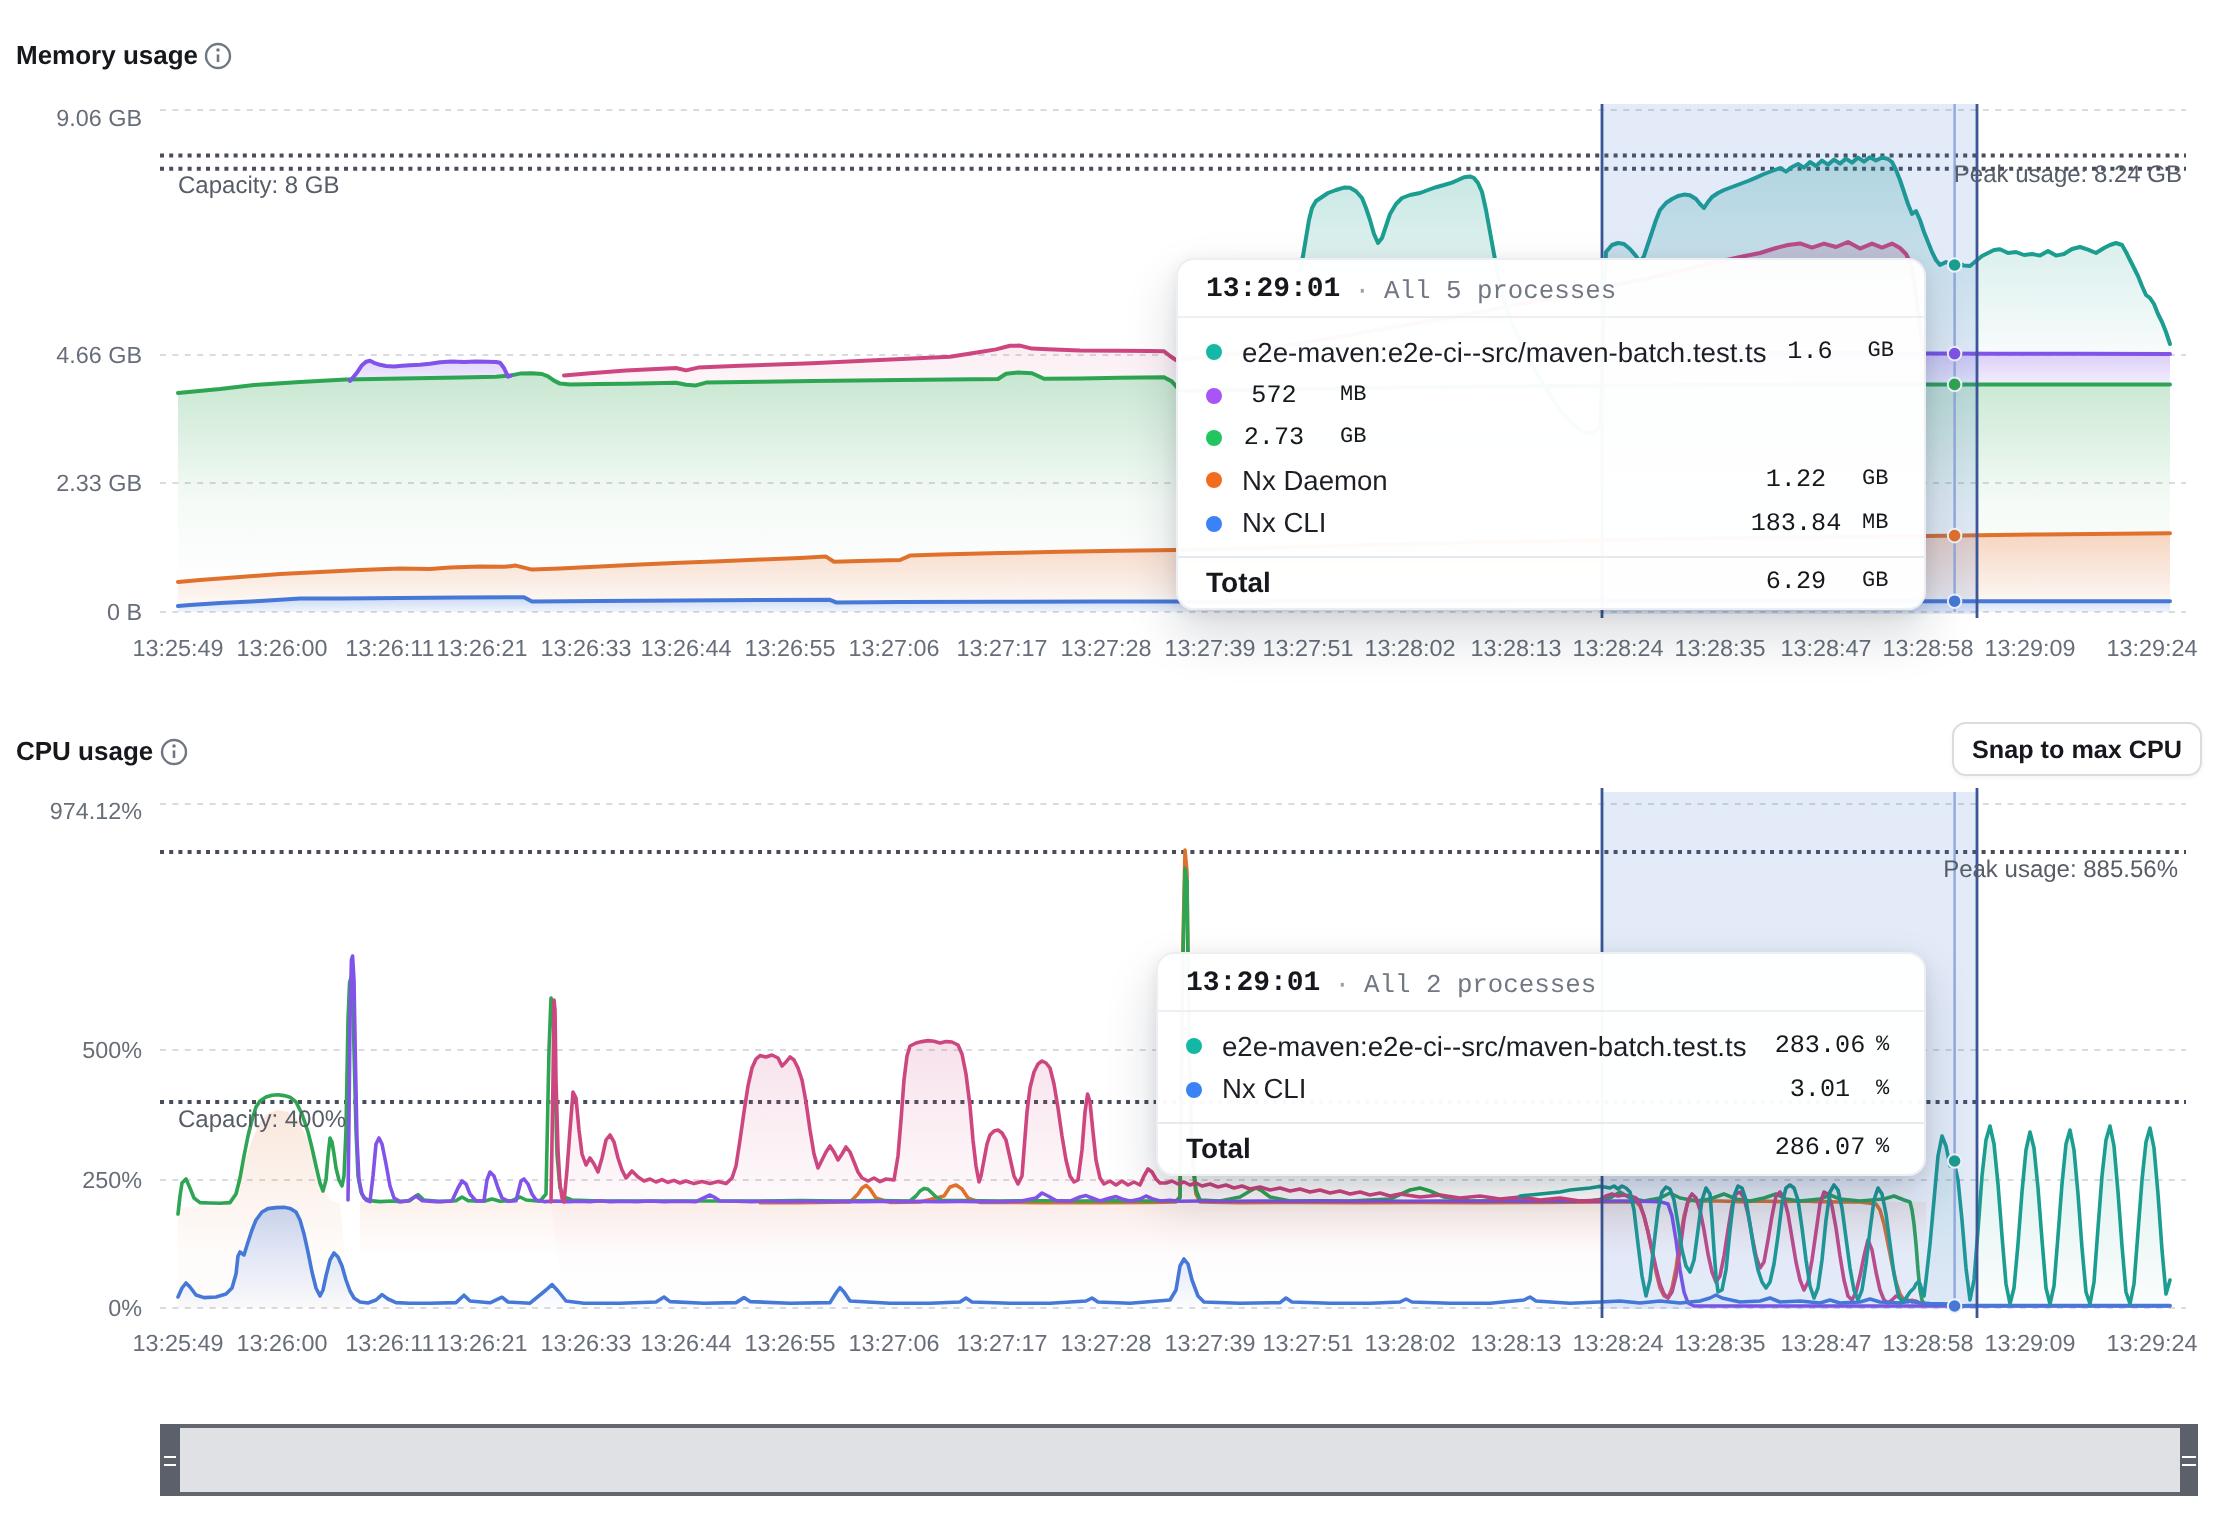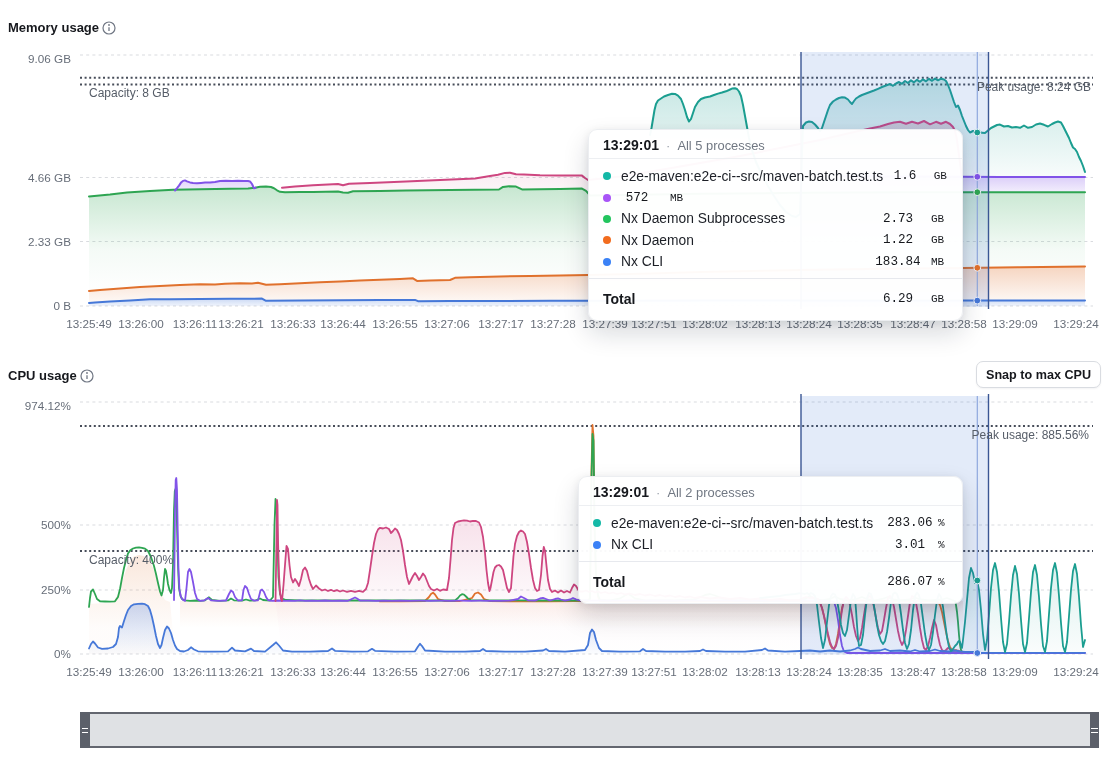--- a/index.html
+++ b/index.html
@@ -1,31 +1,31 @@
 <!DOCTYPE html>
 <html><head><meta charset="utf-8"><title>Nx profiler</title>
 <style>
 * { margin:0; padding:0; box-sizing:border-box; }
 html,body { width:1118px; height:761px; background:#fff; font-family:"Liberation Sans", sans-serif; overflow:hidden; }
 .stage { position:relative; width:1118px; height:761px; }
 .title { position:absolute; font-weight:700; font-size:13px; color:#16181d; }
 .btn { position:absolute; border:1px solid #d9dce1; border-radius:7px; background:#fff; font-weight:700; font-size:12.6px; color:#16181d; display:flex; align-items:center; justify-content:center; box-shadow:0 1px 2px rgba(16,24,40,.05); }
 .tip { position:absolute; background:rgba(255,255,255,.97); border:1px solid #eceef1; border-radius:9px; box-shadow:0 12px 26px rgba(15,23,42,.16), 0 2px 8px rgba(15,23,42,.08); }
-.tip-h { height:29.5px; display:flex; align-items:center; padding:3px 14px 0; border-bottom:1px solid #edeff2; }
+.tip-h { height:29.5px; display:flex; align-items:center; padding:3px 14px 0; border-bottom:1px solid #edeff2;font-family:Liberation Mono, monospace; }
 .tip-time { font-weight:700; font-size:14px; color:#16181d; }
 .tip-mid { color:#9aa1ab; font-size:13px; margin:0 7px; }
 .tip-sub { color:#717883; font-size:12.9px; }
 .tip-rows { padding:6.5px 14px 5.5px; }
 .tip-r { display:flex; align-items:center; height:21.4px; }
 .tip-dot { width:8px; height:8px; border-radius:50%; flex:0 0 8px; }
 .tip-l { margin-left:10px; flex:1; font-size:13.8px; color:#1c1f26; white-space:nowrap; }
 .tip-n { font-family:"Liberation Mono", monospace; font-size:12.6px; color:#16181d; text-align:center; white-space:nowrap; }
 .tip-u { font-family:"Liberation Mono", monospace; font-size:11px; color:#16181d; white-space:nowrap; }
 .tip-n.b, .tip-u.b { font-weight:400; }
-.tip-t { border-top:1px solid #e7e9ee; height:42px; display:flex; align-items:center; padding:0 14px; }
+.tip-t { border-top:1px solid #e7e9ee; height:26px; display:flex; align-items:center; padding:0 14px; }
 .tip-tl { font-weight:700; font-size:14px; color:#16181d; flex:1; }
 .rsel { position:absolute; left:80px; top:712px; width:1019px; height:35.5px; background:#dfe1e4; border-top:2px solid #63666f; border-bottom:2px solid #63666f; }
 .rhandle { position:absolute; top:712px; width:9.5px; height:35.5px; background:#5c606a; }
 .rhandle:before { content:""; position:absolute; left:1.5px; right:1.5px; top:16px; border-top:1.6px solid #fff; }
 .rhandle:after { content:""; position:absolute; left:1.5px; right:1.5px; top:20px; border-top:1.6px solid #fff; }
 </style></head>
 <body>
 <div class="stage">
 <svg width="1118" height="761" viewBox="0 0 1118 761" style="position:absolute;left:0;top:0">
 <defs>
@@ -215,21 +215,20 @@
           <span class="tip-n" style="width:52px">1.6</span>
           <span class="tip-u" style="width:17px;margin-left:7px">GB</span>
         </div>
 <div class="tip-r">
           <span class="tip-dot" style="background:#a855f7"></span>
           <span class="tip-n" style="width:52px">572</span>
           <span class="tip-u" style="width:17px;margin-left:7px">MB</span>
         </div>
 <div class="tip-r">
           <span class="tip-dot" style="background:#22c55e"></span>
-          <span class="tip-l">Nx Daemon Subprocesses</span>
           <span class="tip-n" style="width:52px">2.73</span>
           <span class="tip-u" style="width:17px;margin-left:7px">GB</span>
         </div>
 <div class="tip-r">
           <span class="tip-dot" style="background:#f26c1e"></span>
           <span class="tip-l">Nx Daemon</span>
           <span class="tip-n" style="width:52px">1.22</span>
           <span class="tip-u" style="width:17px;margin-left:7px">GB</span>
         </div>
 <div class="tip-r">

